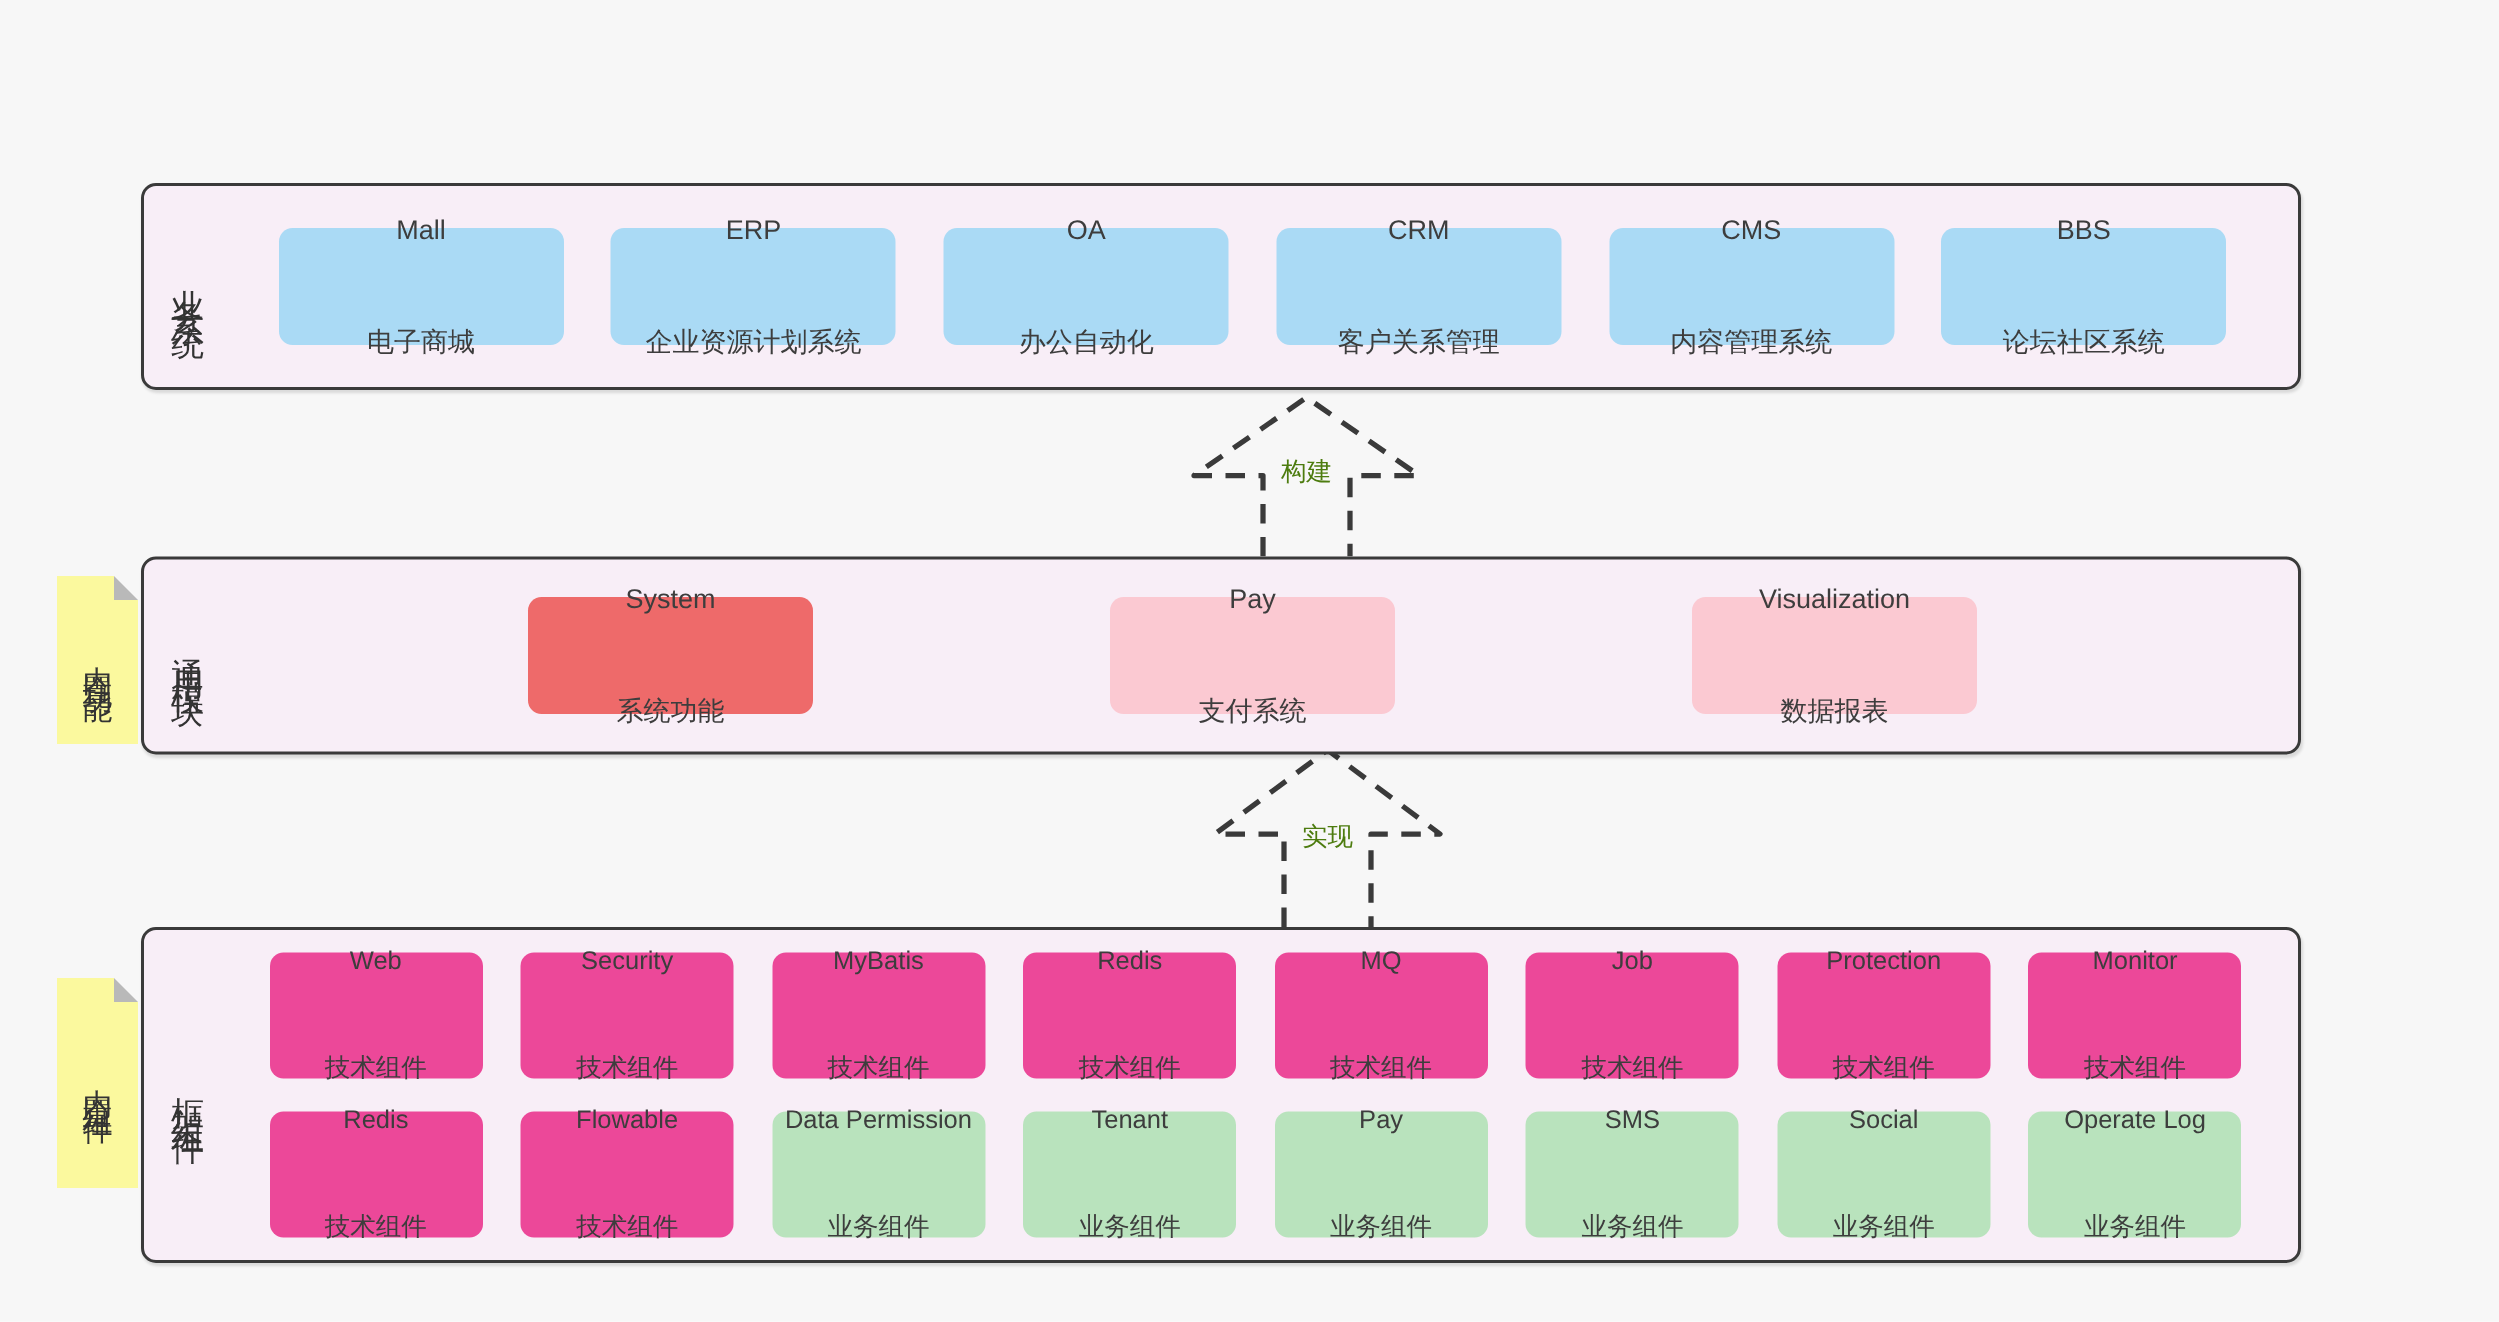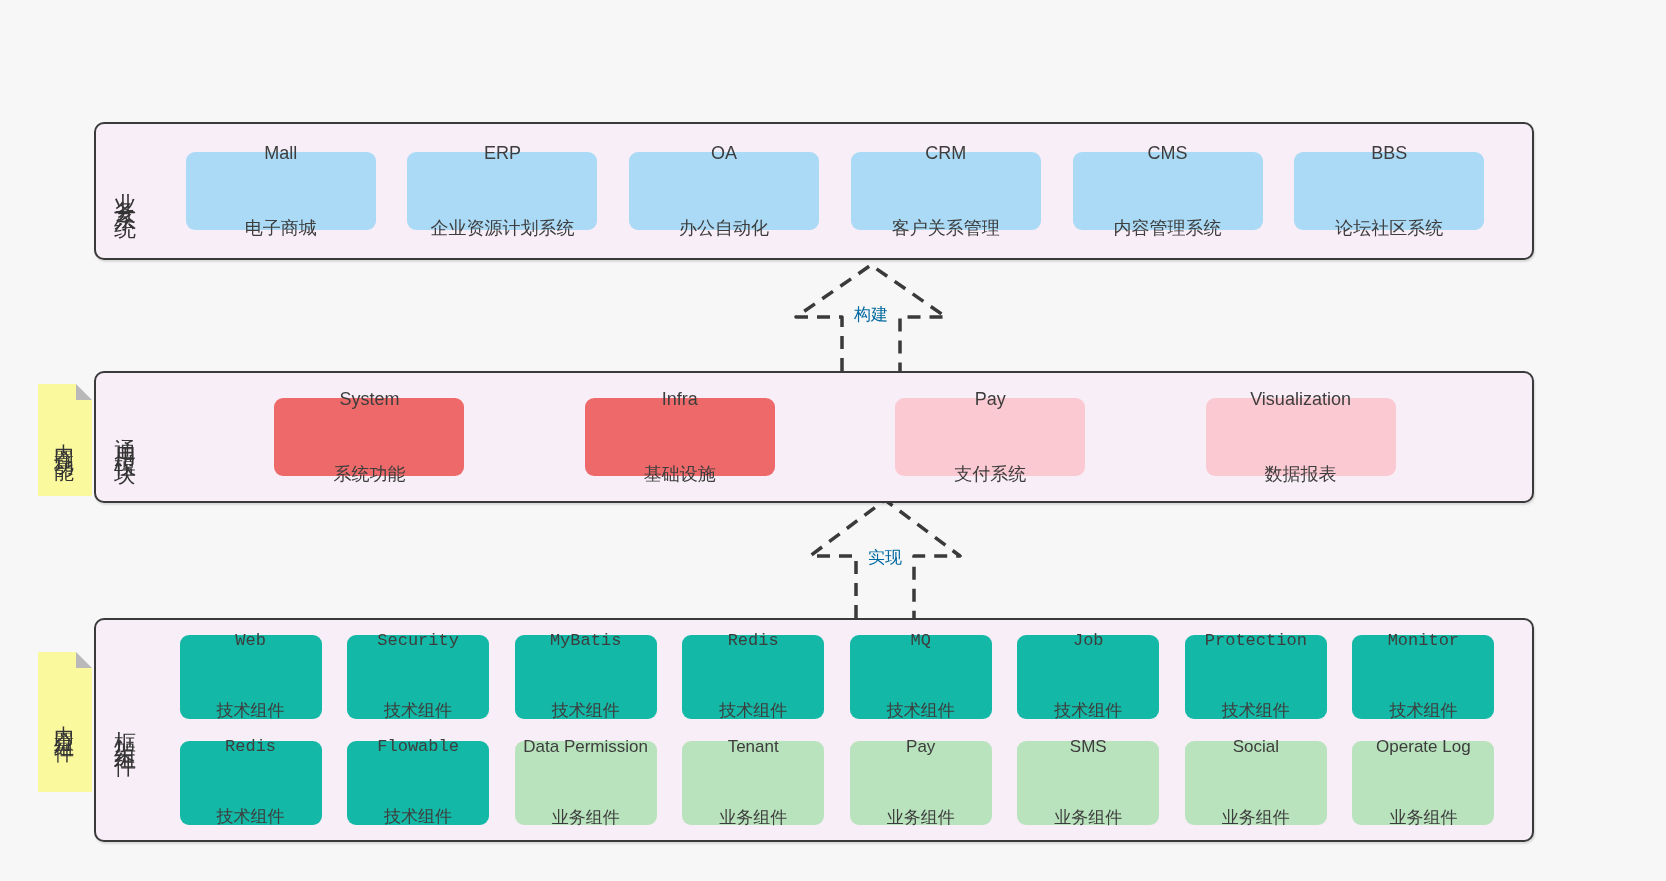--- a/index.html
+++ b/index.html
@@ -22,39 +22,39 @@
   .row{display:flex;justify-content:space-evenly;}
 
   
   .box{width:190px;height:78px;border-radius:9px;display:flex;flex-direction:column;
        align-items:center;justify-content:center;text-align:center;
        color:#3d3d3d;font-size:18px;line-height:1.5;gap:48px;}
   .box .t,.box .s{display:block;}
   .box.blue{background:#aadaf5;}
   .box.red{background:#ee6a6a;}
   .box.pink{background:#fbc9d2;}
-  .box.green{background:#14b8a6;font-family:Liberation Mono, monospace;}
+  .box.green{background:#ec4899;}
   .box.lightgreen{background:#b9e3bd;}
   .box.small{width:142px;height:84px;font-size:17px;line-height:1.35;}
 
   
   .sticky{position:absolute;left:38px;width:54px;background:#fbf99e;display:flex;
           align-items:center;justify-content:center;z-index:2;}
   #sticky-modules{top:384px;height:112px;}
   #sticky-components{top:652px;height:140px;}
   .sticky span{writing-mode:vertical-rl;font-size:20px;letter-spacing:6px;color:#333;}
   .fold{position:absolute;top:0;right:0;width:16px;height:16px;
         background:linear-gradient(to bottom left,#f7f7f7 0 49%,#b9b9b9 51% 100%);}
 
   
   .arrow{position:absolute;width:170px;z-index:0;}
   #arrow-build{top:259px;left:786px;height:112px;}
   #arrow-implement{top:492px;left:800px;height:126px;}
   .arrow svg{display:block;width:100%;height:100%;}
-  .arrow-label{position:absolute;left:0;right:0;text-align:center;font-size:17px;color:#0369a1;}
+  .arrow-label{position:absolute;left:0;right:0;text-align:center;font-size:17px;color:#4d7c0f;}
   #arrow-build .arrow-label{top:44px;}
   #arrow-implement .arrow-label{top:54px;}
   .arrow-label em{font-style:normal;background:#f7f7f7;padding:0 2px;}
 </style>
 </head>
 <body>
 
 <div class="canvas">
 
   <div class="layer" id="layer-business">
@@ -105,24 +105,20 @@
 
   <div class="layer" id="layer-modules">
     <div class="layer-label">
       <span>通用模块</span>
     </div>
     <div class="boxes">
       <div class="box red">
         <span class="t">System</span>
         <span class="s">系统功能</span>
       </div>
-      <div class="box red">
-        <span class="t">Infra</span>
-        <span class="s">基础设施</span>
-      </div>
       <div class="box pink">
         <span class="t">Pay</span>
         <span class="s">支付系统</span>
       </div>
       <div class="box pink">
         <span class="t">Visualization</span>
         <span class="s">数据报表</span>
       </div>
     </div>
   </div>

